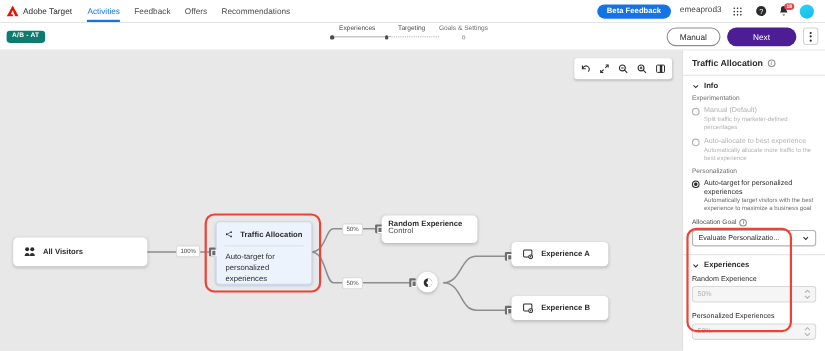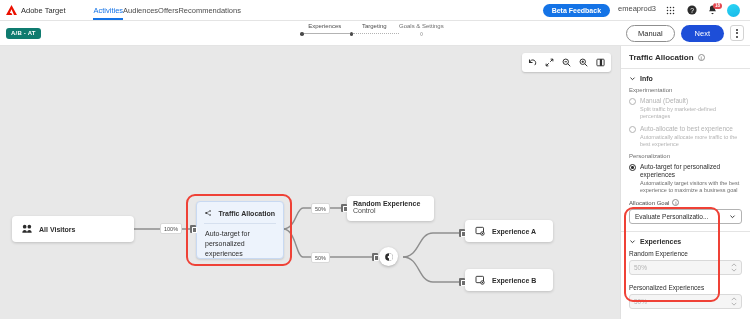--- a/index.html
+++ b/index.html
@@ -9,24 +9,24 @@
     background: #ffffff; overflow: hidden;
   }
   .app { position: relative; width: 750px; height: 319px; }
 
   
   .topnav {
     height: 21px; display: flex; align-items: center;
     border-bottom: 1px solid #e4e4e4; background: #fff;
     padding: 0 6px;
   }
-  .brand { display: flex; align-items: center; gap: 4px; margin-right: 28px; }
+  .brand { display: flex; align-items: center; gap: 4px; margin-right: 14px; }
   .adobe-logo { width: 11px; height: 10px; display: block; }
   .brand-name { font-size: 7.5px; color: #2c2c2c; font-weight: 400; white-space: nowrap; }
-  .nav-items { display: flex; align-items: flex-start; height: 100%; }
+  .nav-items { display: flex; align-items: flex-start; gap: 13px; height: 100%; }
   .nav-item {
     font-size: 7.5px; color: #4b4b4b; height: 100%;
     display: flex; align-items: center; position: relative;
     white-space: nowrap; cursor: pointer;
   }
   .nav-item.active { color: #1473e6; }
   .nav-item.active::after {
     content: ""; position: absolute; left: 0; right: 0; bottom: 0;
     height: 2px; background: #1473e6;
   }
@@ -76,22 +76,22 @@
   .step-dot { width: 3.5px; height: 3.5px; border-radius: 50%; background: #4b4b4b; }
   .step-dot.hollow { background: #fff; border: 1px solid #b3b3b3; width: 3.5px; height: 3.5px; }
   .step-line { width: 46px; height: 1px; background: #b3b3b3; }
   .step-line.dotted { background: none; border-top: 1px dotted #b3b3b3; }
   .subheader-right { margin-left: auto; display: flex; align-items: center; gap: 6px; }
   .btn-cancel {
     font-size: 7.5px; color: #2c2c2c; background: #fff; border: 1px solid #8e8e8e;
     border-radius: 10px; padding: 3px 11px; cursor: pointer; white-space: nowrap;
   }
   .btn-next {
-    font-size: 7.5px; color: #fff; background: #1d4ed8; border: none;
-    border-radius: 10px; padding: 4px 14px; cursor: pointer; white-space: nowrap;
+    font-size: 7.5px; color: #fff; background: #4c1d95; border: none;
+    border-radius: 10px; padding: 4px 24px; cursor: pointer; white-space: nowrap;
   }
   .kebab {
     width: 14px; height: 16px; display: flex; flex-direction: column;
     align-items: center; justify-content: center; gap: 1.5px;
     border: 1px solid #d3d3d3; border-radius: 3px; cursor: pointer;
   }
   .kebab span { width: 2px; height: 2px; border-radius: 50%; background: #2c2c2c; display: block; }
 
   
   .body-area { display: flex; height: calc(319px - 21px - 25px); }
@@ -219,21 +219,21 @@
       <svg class="adobe-logo" viewBox="0 0 24 22">
         <path d="M12 0 L24 22 H17.5 L12 9.6 L8.4 17.4 H11.6 L13.8 22 H0 Z" fill="#eb1000"></path>
       </svg>
       <span class="brand-name">Adobe Target</span>
     </div>
     <div class="nav-items">
       <div class="nav-item active">
           <span>Activities</span>
         </div>
       <div class="nav-item">
-          <span>Audiences</span>
+          <span>Feedback</span>
         </div>
       <div class="nav-item">
           <span>Offers</span>
         </div>
       <div class="nav-item">
           <span>Recommendations</span>
         </div>
     </div>
     <div class="topnav-right">
       <button class="beta-pill">Beta Feedback</button>

